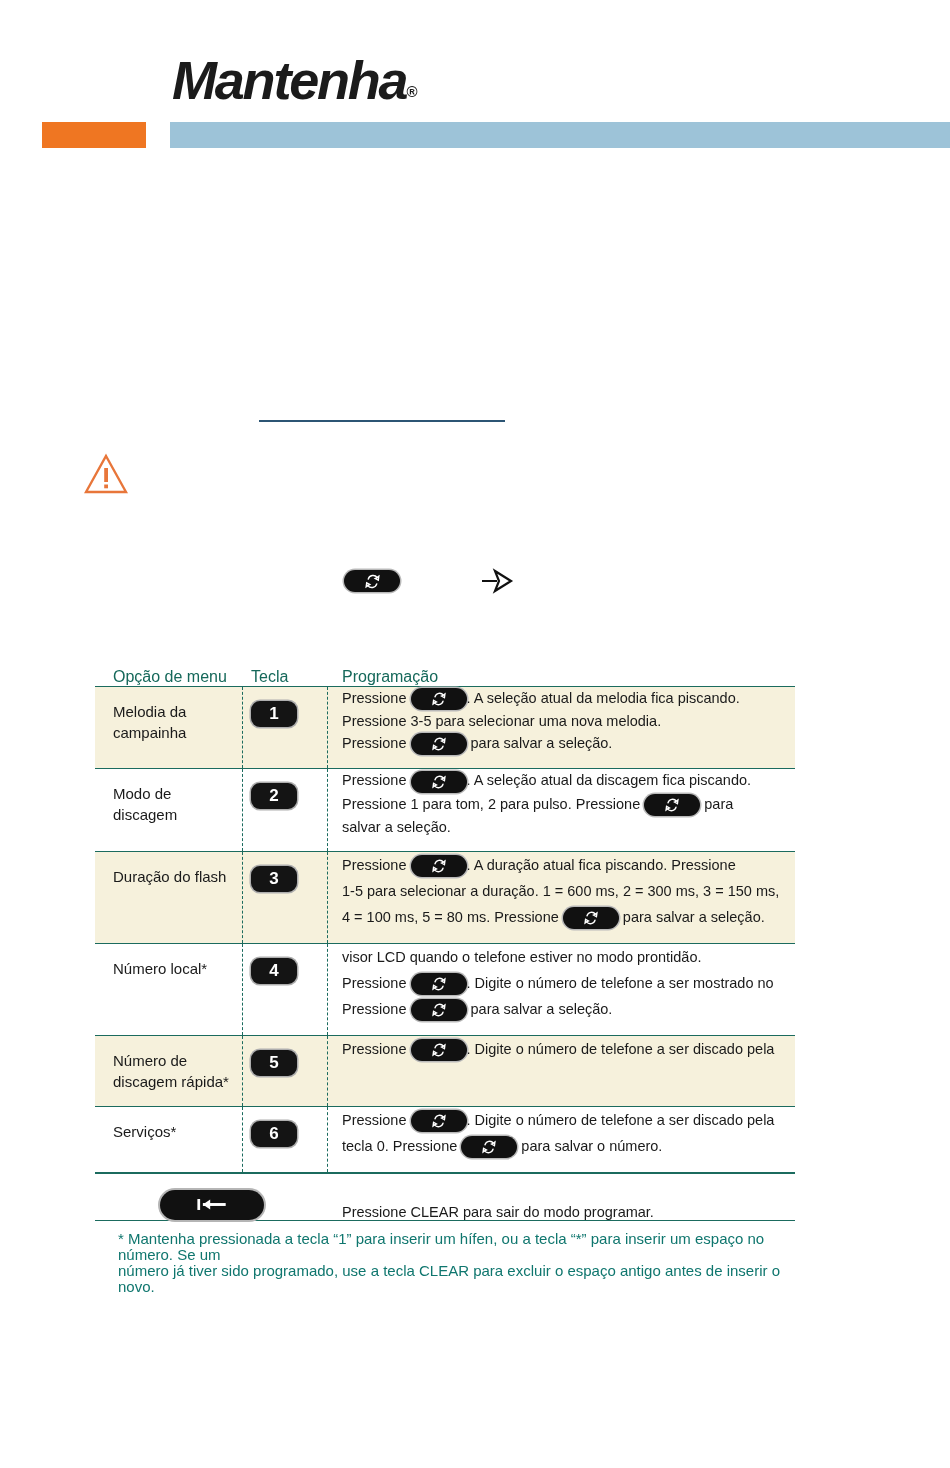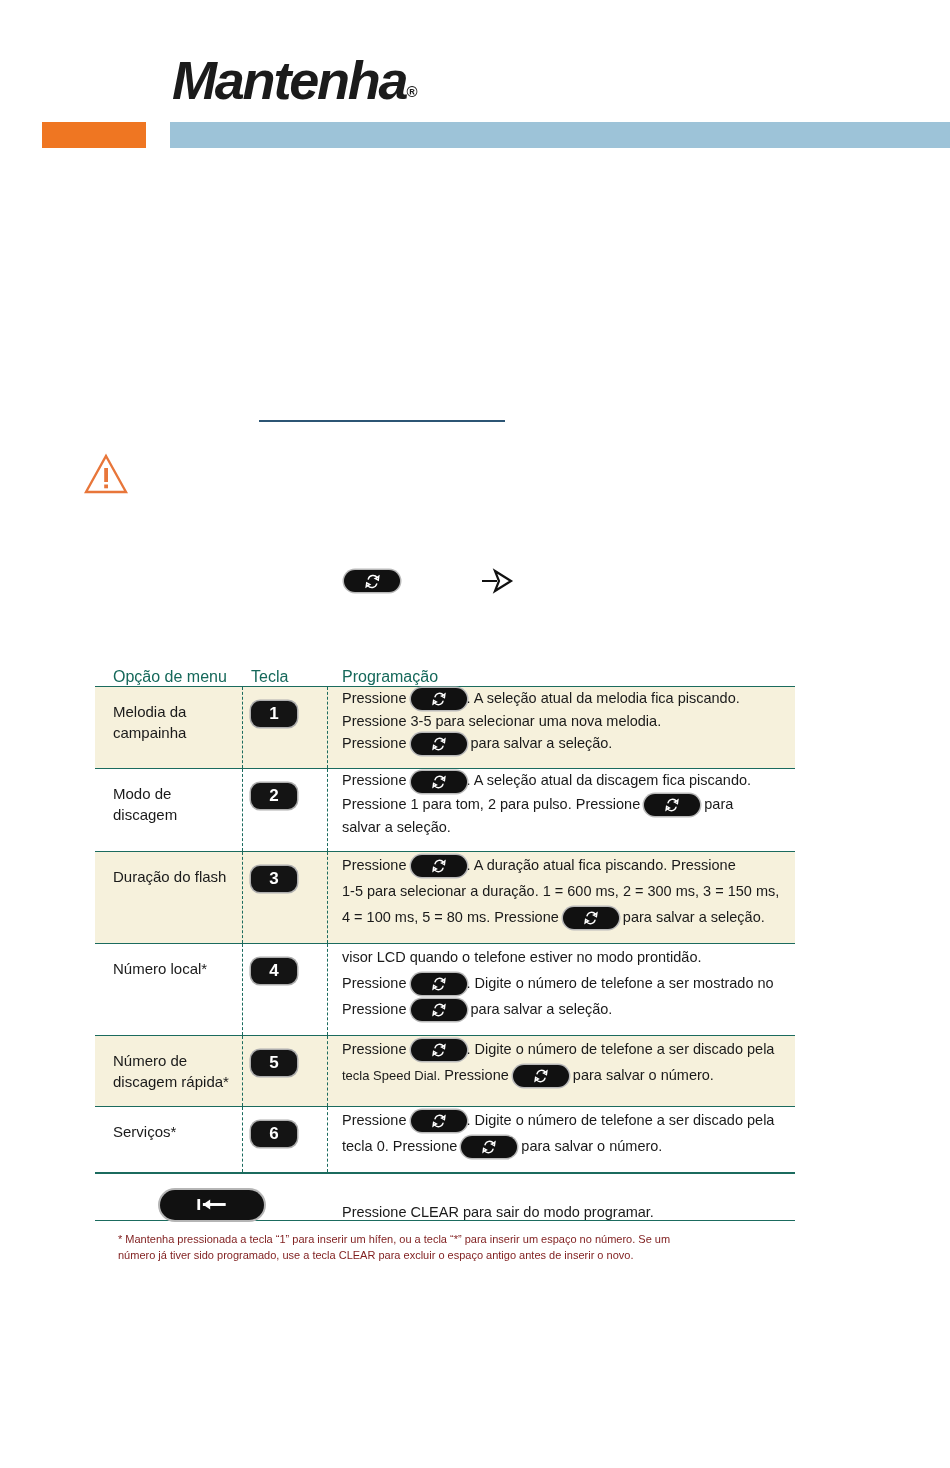--- a/index.html
+++ b/index.html
@@ -214,23 +214,23 @@
     font-size: 14.5px;
     color: #1a1a1a;
     padding-left: 14px;
   }
 
   .footnote {
     position: absolute;
     left: 118px;
     top: 1231px;
     width: 680px;
-    font-size: 11px;
+    font-size: 15px;
     line-height: 16px;
-    color: #7f1d1d;
+    color: #0f766e;
   }
 </style>
 </head>
 <body>
 
 <div class="logo-wrap">
   <div class="logo-text"><span>Mantenha</span><span class="logo-reg">®</span></div>
 </div>
 <div class="bar-orange"></div>
 <div class="bar-blue"></div>
@@ -363,26 +363,20 @@
     <div class="cell-b">
       <span class="key-num">5</span>
     </div>
     <div class="cell-c">
       <div class="ln">Pressione <span class="key-pill"><span class="glyph">
               <svg viewBox="0 0 20 20" width="16" height="16">
                 <path d="M5 7.2 A6 6 0 0 1 15.5 5.2 L13.2 6.4 L16.8 8.3 L17.4 3.8 L15.5 5.2" fill="none" stroke="#fff" stroke-width="1.7" stroke-linecap="round"></path>
                 <path d="M15 12.8 A6 6 0 0 1 4.5 14.8 L6.8 13.6 L3.2 11.7 L2.6 16.2 L4.5 14.8" fill="none" stroke="#fff" stroke-width="1.7" stroke-linecap="round"></path>
               </svg>
             </span></span>. Digite o número de telefone a ser discado pela</div>
-      <div class="ln"><span class="small-caps">tecla Speed Dial.</span> Pressione <span class="key-pill"><span class="glyph">
-              <svg viewBox="0 0 20 20" width="16" height="16">
-                <path d="M5 7.2 A6 6 0 0 1 15.5 5.2 L13.2 6.4 L16.8 8.3 L17.4 3.8 L15.5 5.2" fill="none" stroke="#fff" stroke-width="1.7" stroke-linecap="round"></path>
-                <path d="M15 12.8 A6 6 0 0 1 4.5 14.8 L6.8 13.6 L3.2 11.7 L2.6 16.2 L4.5 14.8" fill="none" stroke="#fff" stroke-width="1.7" stroke-linecap="round"></path>
-              </svg>
-            </span></span> para salvar o número.</div>
     </div>
   </div>
 
   <div class="row last-data">
     <div class="cell-a">Serviços*</div>
     <div class="cell-b">
       <span class="key-num">6</span>
     </div>
     <div class="cell-c">
       <div class="ln">Pressione <span class="key-pill"><span class="glyph">

